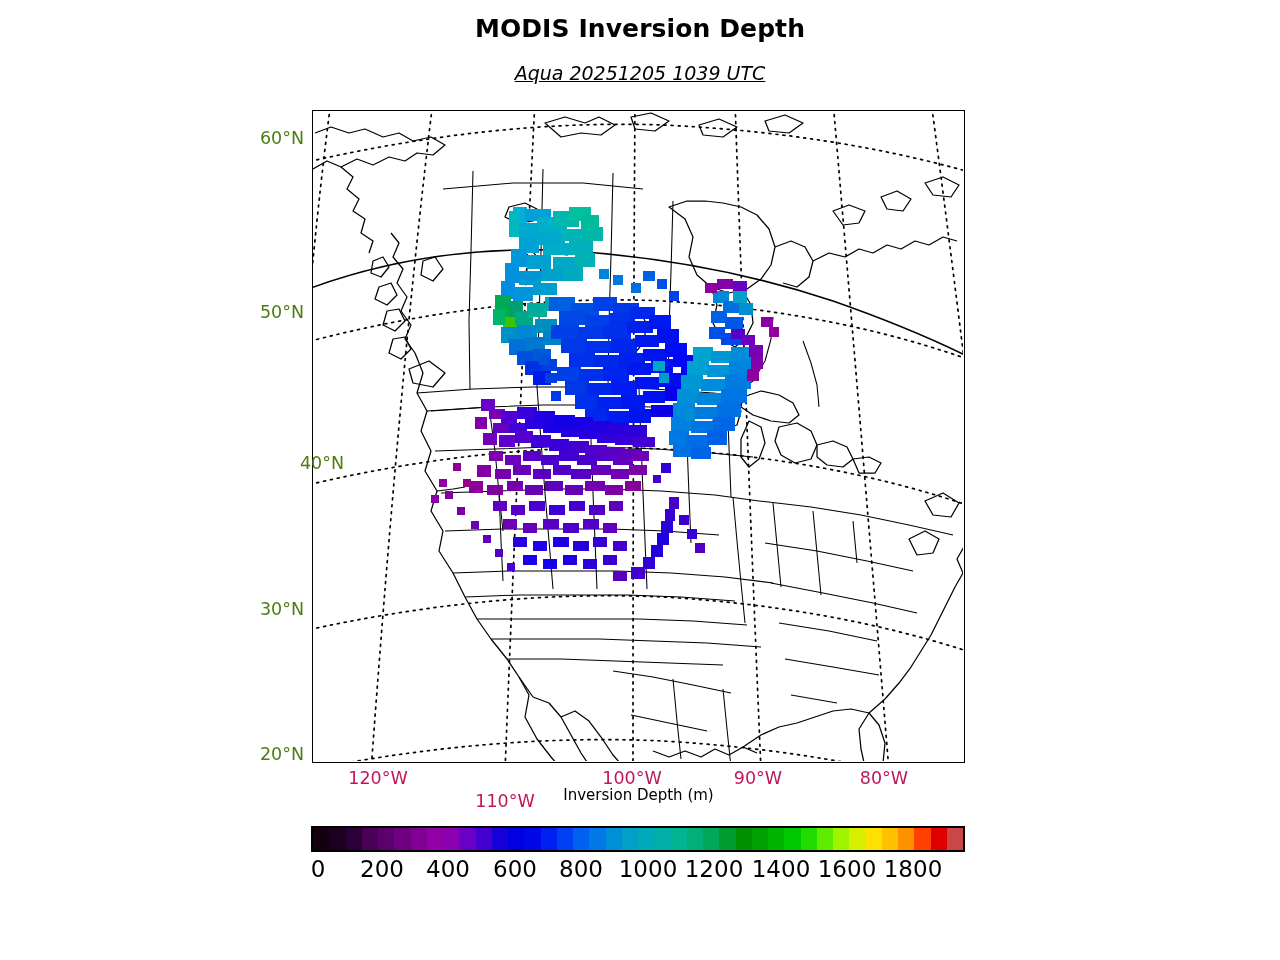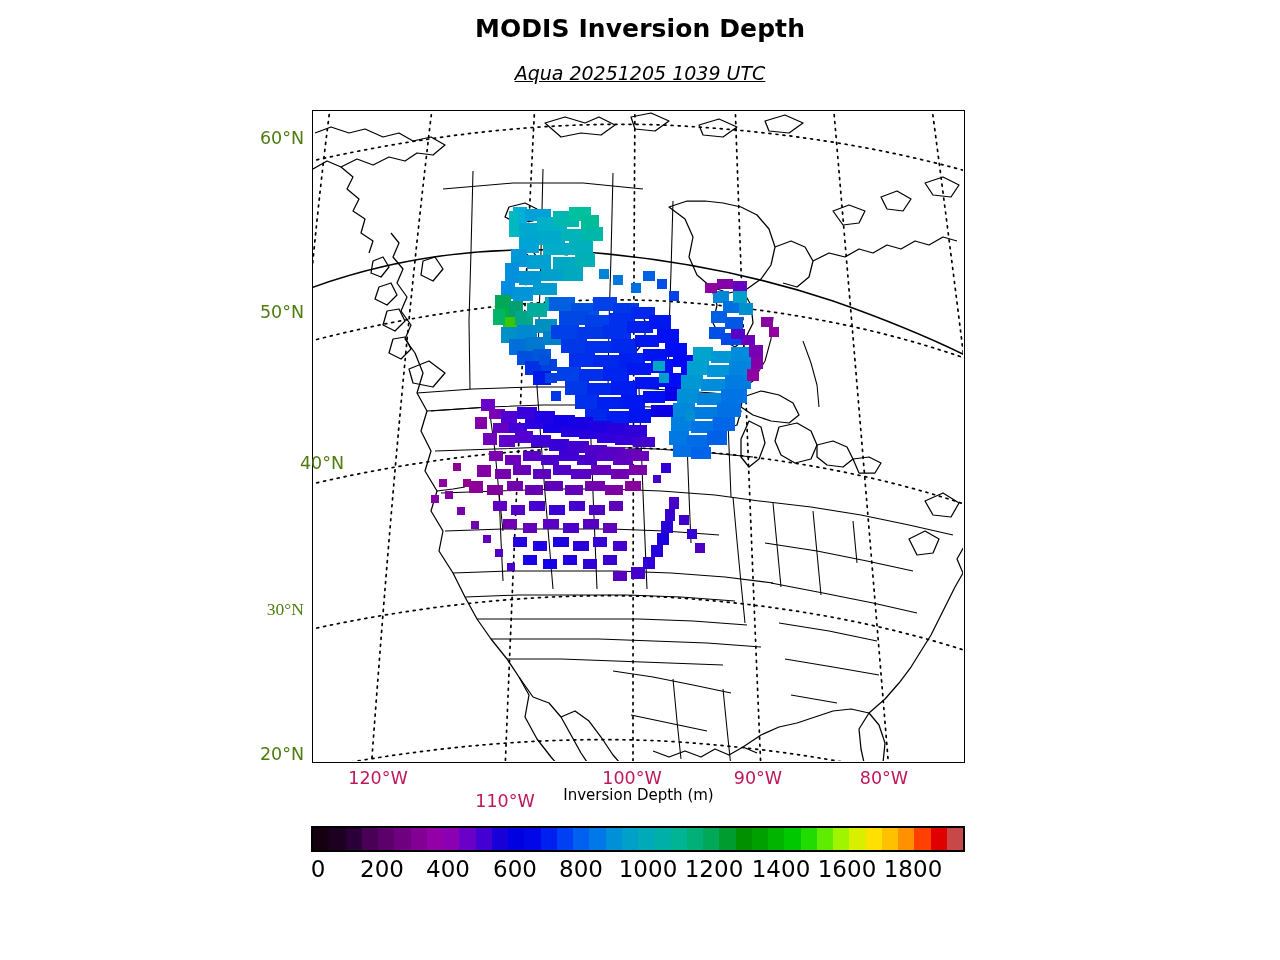--- a/index.html
+++ b/index.html
@@ -496,21 +496,21 @@
 
         </g>
       </g>
     </svg>
   </div>
 
   <div class="ytick-wrap">
     <div class="ylab" style="left:304px;top:138px;">60°N</div>
     <div class="ylab" style="left:304px;top:312px;">50°N</div>
     <div class="ylab" style="left:316px;top:463px;margin-left:28px;">40°N</div>
-    <div class="ylab" style="left:304px;top:609px;font-family:Liberation Serif, serif;">30°N</div>
+    <div class="ylab" style="left:304px;top:609px;">30°N</div>
     <div class="ylab" style="left:304px;top:754px;">20°N</div>
 
     <div class="xlab" style="left:378px;top:768px;">120°W</div>
     <div class="xlab" style="left:505px;top:768px;margin-top:23px;">110°W</div>
     <div class="xlab" style="left:632px;top:768px;">100°W</div>
     <div class="xlab" style="left:758px;top:768px;">90°W</div>
     <div class="xlab" style="left:884px;top:768px;">80°W</div>
   </div>
 
   <div id="xaxis-title">Inversion Depth (m)</div>

